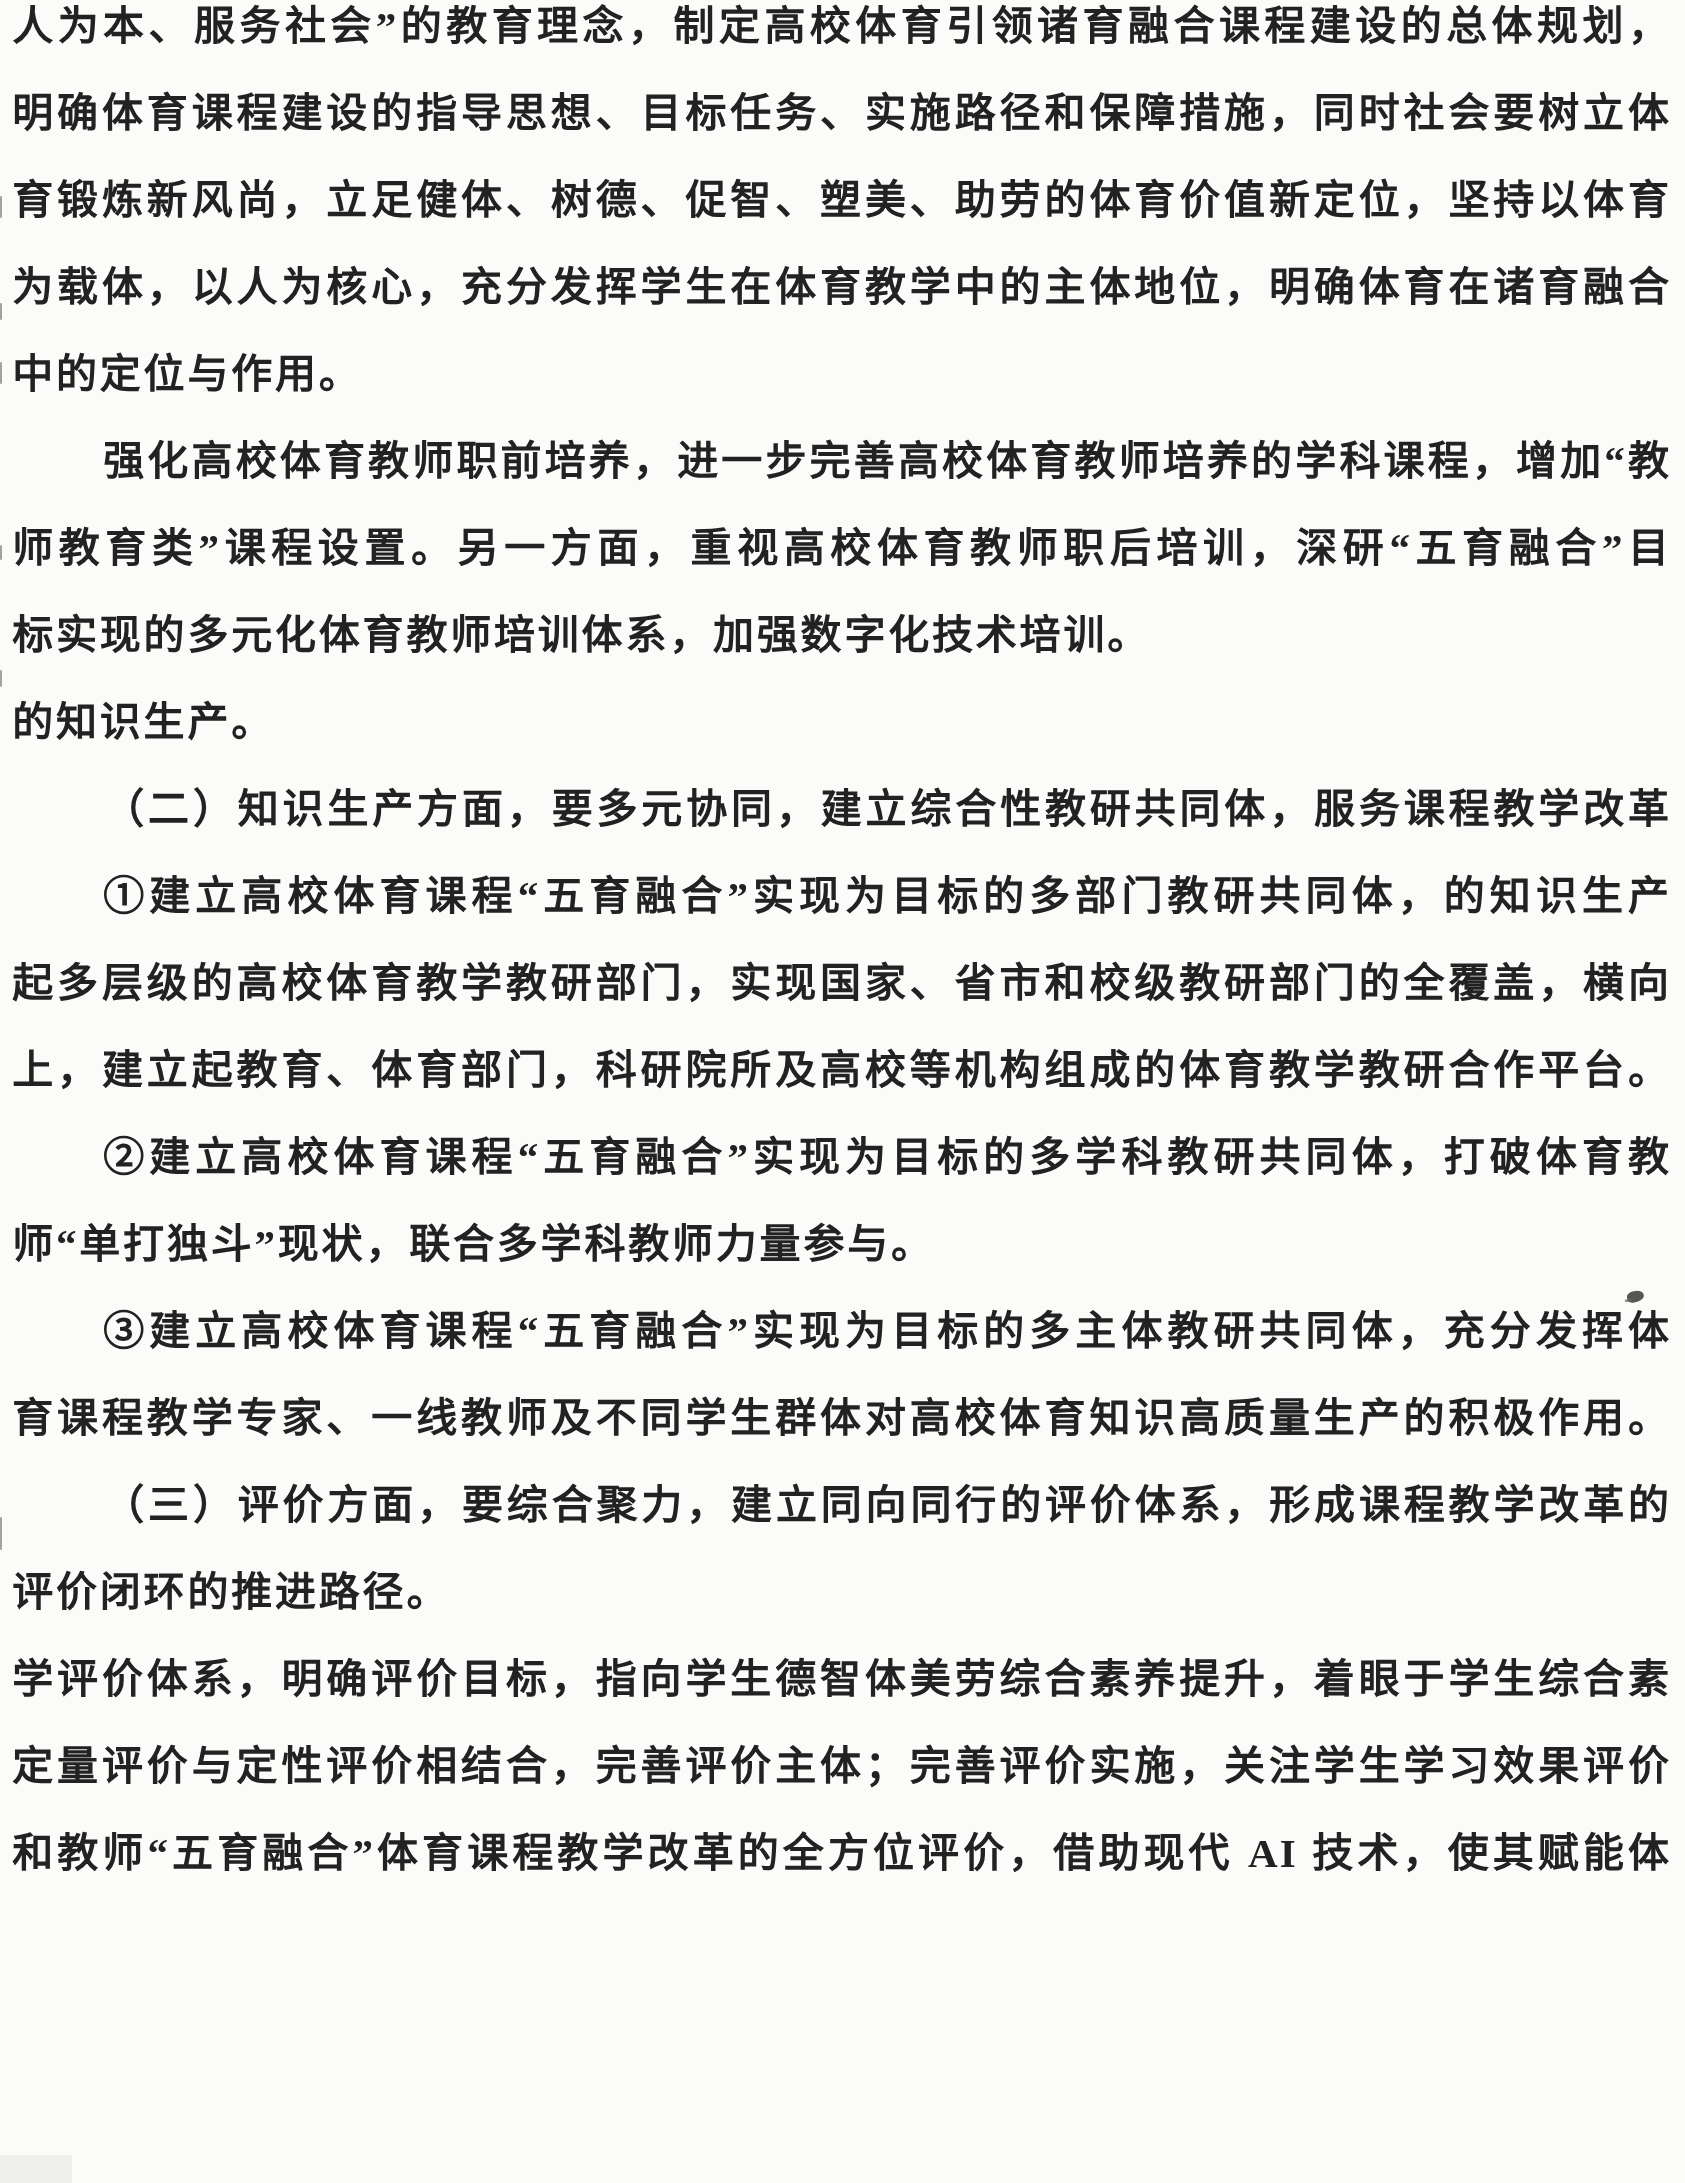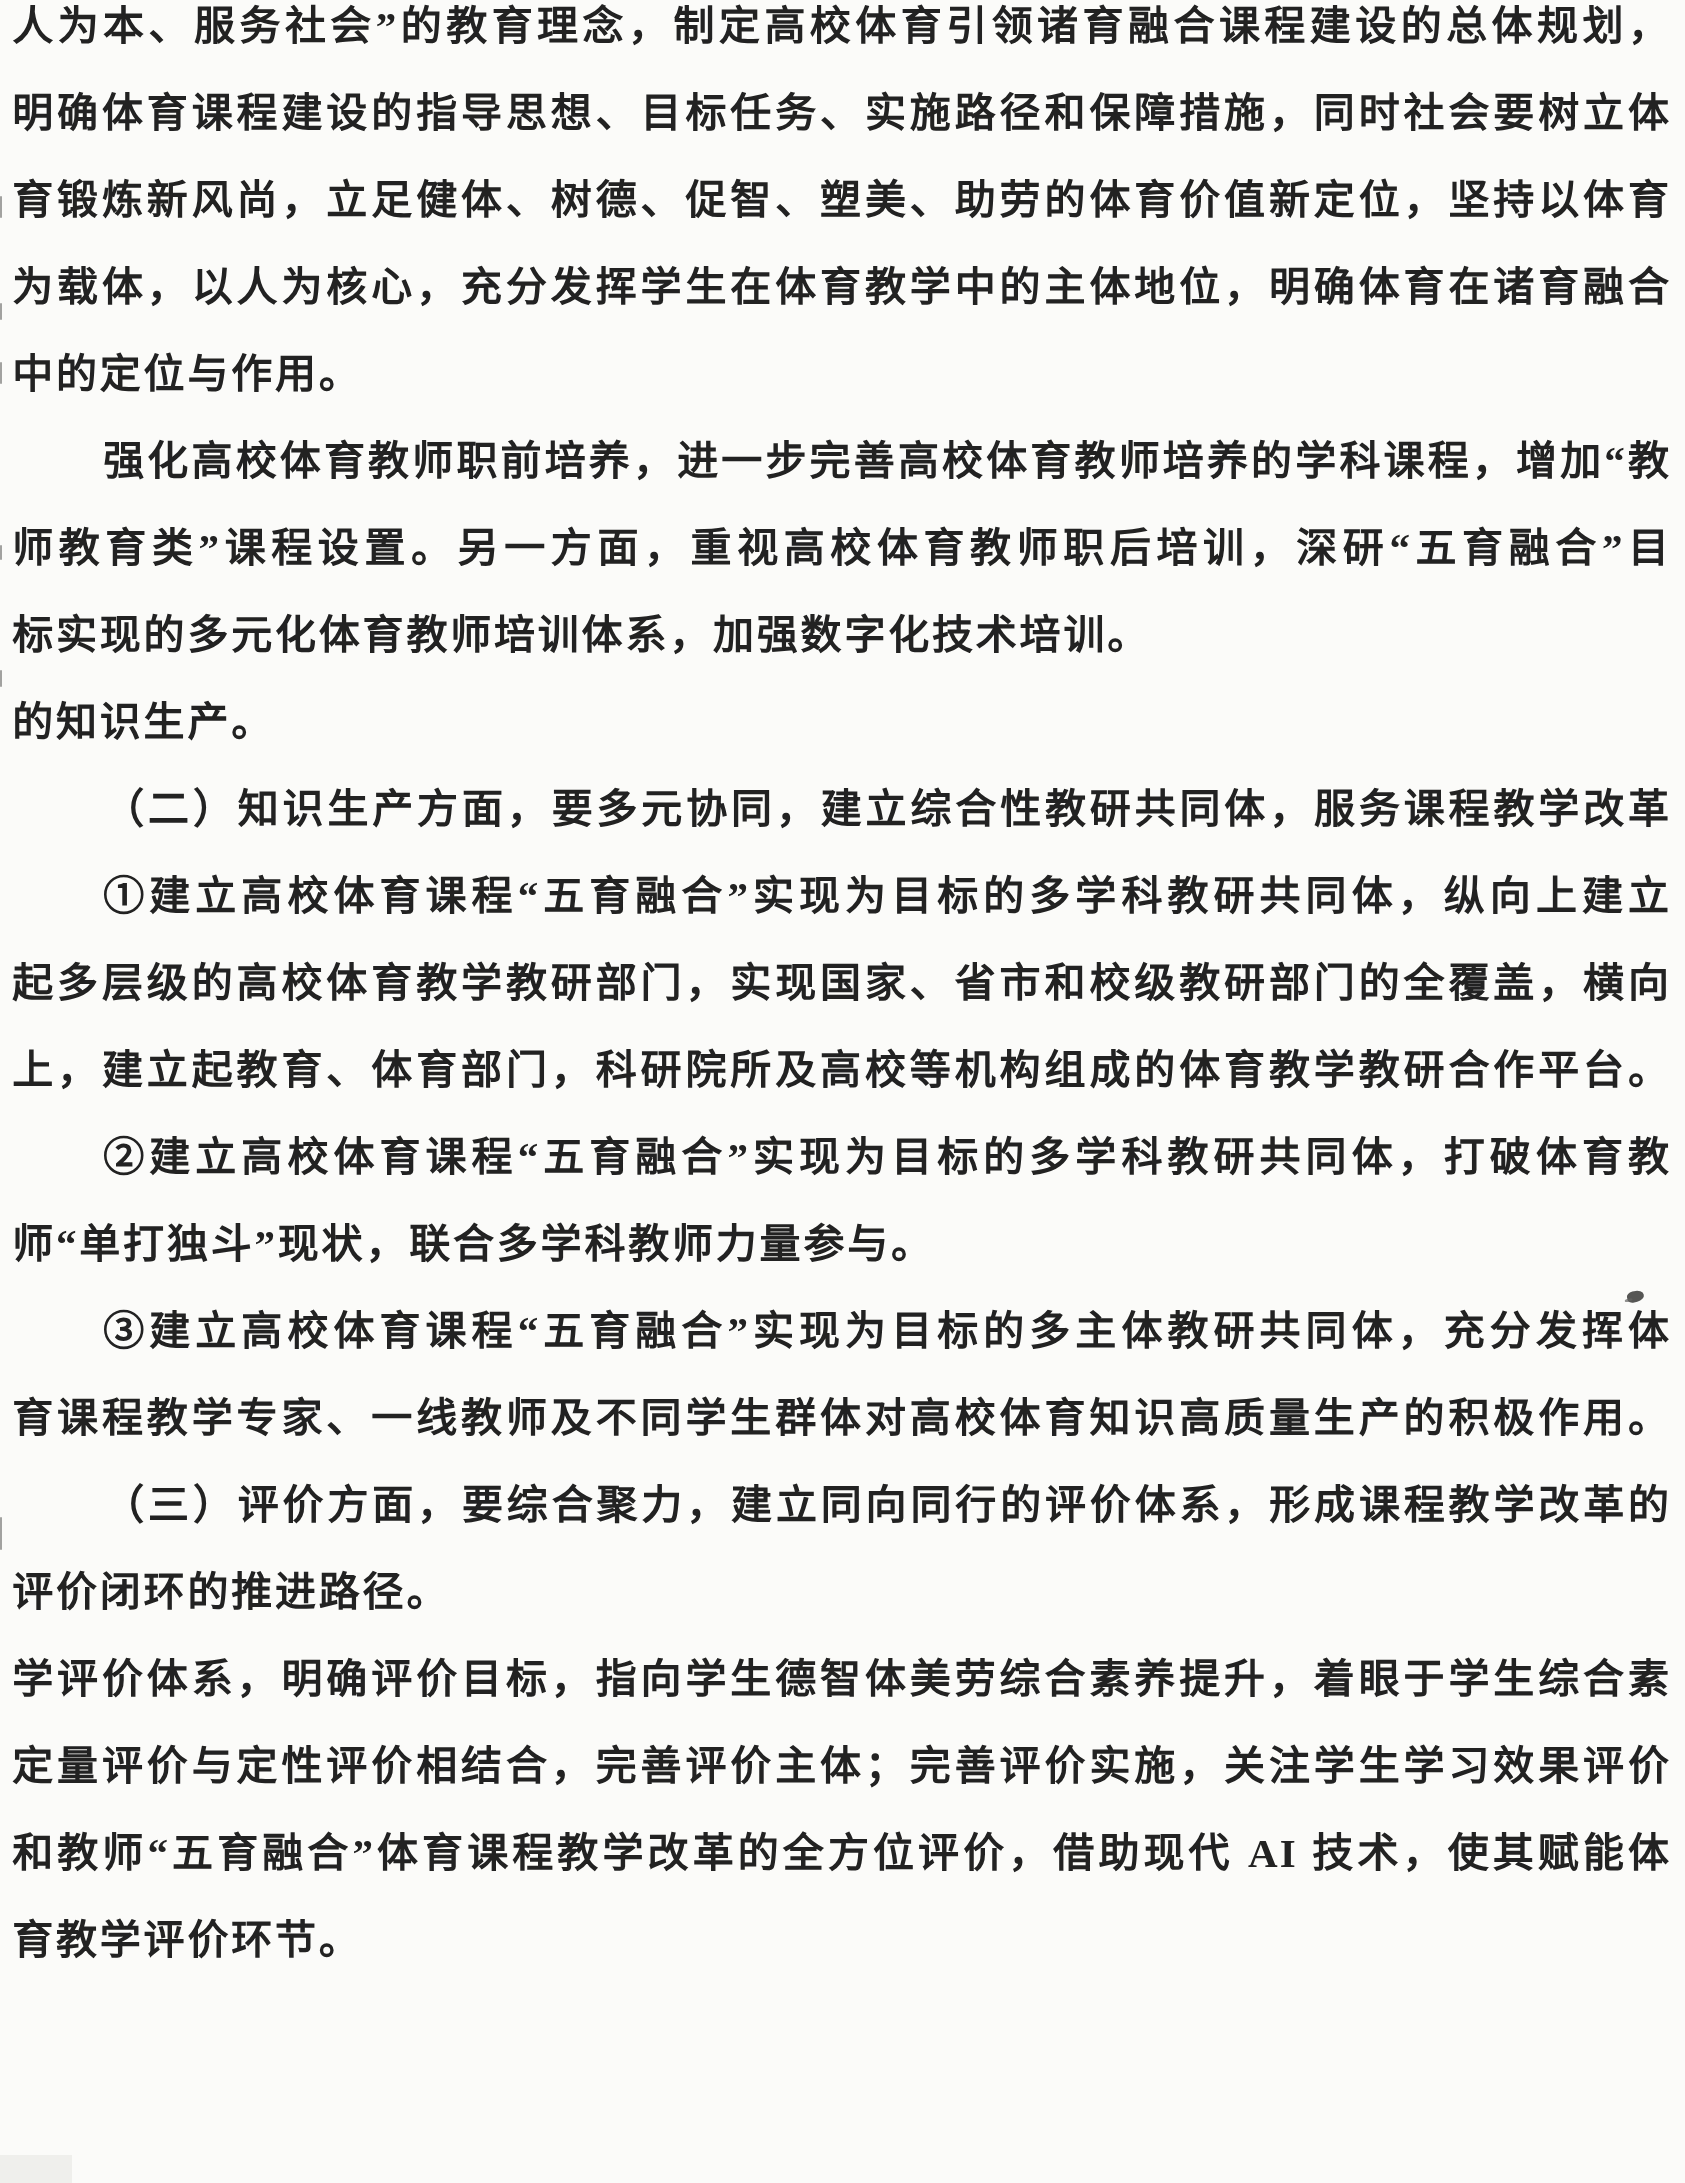--- a/index.html
+++ b/index.html
@@ -95,33 +95,32 @@
     <div class="line full">人为本、服务社会”的教育理念，制定高校体育引领诸育融合课程建设的总体规划，</div>
     <div class="line full">明确体育课程建设的指导思想、目标任务、实施路径和保障措施，同时社会要树立体</div>
     <div class="line full">育锻炼新风尚，立足健体、树德、促智、塑美、助劳的体育价值新定位，坚持以体育</div>
     <div class="line full">为载体，以人为核心，充分发挥学生在体育教学中的主体地位，明确体育在诸育融合</div>
     <div class="line last">中的定位与作用。</div>
     <div class="line full indent">强化高校体育教师职前培养，进一步完善高校体育教师培养的学科课程，增加“教</div>
     <div class="line full">师教育类”课程设置。另一方面，重视高校体育教师职后培训，深研“五育融合”目</div>
     <div class="line last">标实现的多元化体育教师培训体系，加强数字化技术培训。</div>
     <div class="line last">的知识生产。</div>
     <div class="line full indent">（二）知识生产方面，要多元协同，建立综合性教研共同体，服务课程教学改革</div>
-    <div class="line full indent">①建立高校体育课程“五育融合”实现为目标的多学科教研共同体，纵向上建立</div>
+    <div class="line full indent">①建立高校体育课程“五育融合”实现为目标的多部门教研共同体，的知识生产</div>
     <div class="line full">起多层级的高校体育教学教研部门，实现国家、省市和校级教研部门的全覆盖，横向</div>
     <div class="line full">上，建立起教育、体育部门，科研院所及高校等机构组成的体育教学教研合作平台。</div>
     <div class="line full indent">②建立高校体育课程“五育融合”实现为目标的多学科教研共同体，打破体育教</div>
     <div class="line last">师“单打独斗”现状，联合多学科教师力量参与。</div>
     <div class="line full indent">③建立高校体育课程“五育融合”实现为目标的多主体教研共同体，充分发挥体</div>
     <div class="line full">育课程教学专家、一线教师及不同学生群体对高校体育知识高质量生产的积极作用。</div>
     <div class="line full indent">（三）评价方面，要综合聚力，建立同向同行的评价体系，形成课程教学改革的</div>
     <div class="line last">评价闭环的推进路径。</div>
     <div class="line full">学评价体系，明确评价目标，指向学生德智体美劳综合素养提升，着眼于学生综合素</div>
     <div class="line full">定量评价与定性评价相结合，完善评价主体；完善评价实施，关注学生学习效果评价</div>
     <div class="line full">和教师“五育融合”体育课程教学改革的全方位评价，借助现代 AI 技术，使其赋能体</div>
-    <div class="line last">育教学评价环节。</div>
   </div>
 
   <div class="edge-tick" style="top:196px;  height:22px;"></div>
   <div class="edge-tick" style="top:303px;  height:16.7px;"></div>
   <div class="edge-tick" style="top:362px;  height:22px;"></div>
   <div class="edge-tick" style="top:545px;  height:14.5px;"></div>
   <div class="edge-tick" style="top:670px; height:16.7px;"></div>
   <div class="edge-tick" style="top:1517px; height:33px;"></div>
 
   <div class="smudge"></div>

